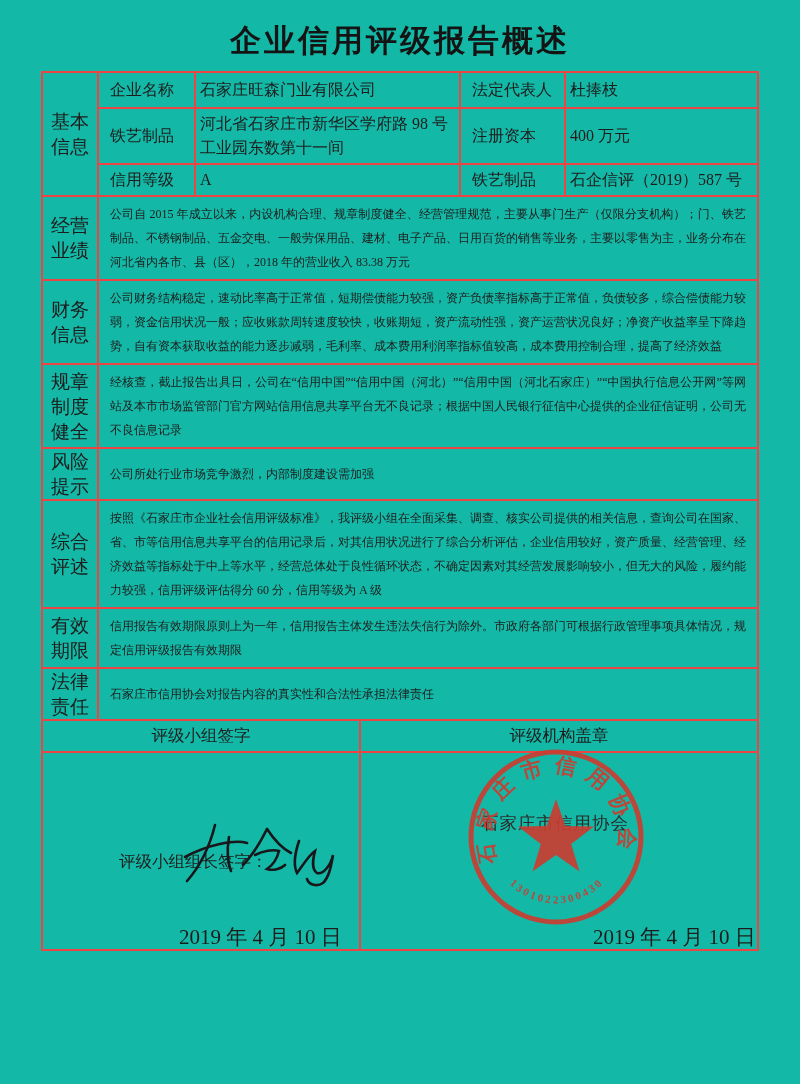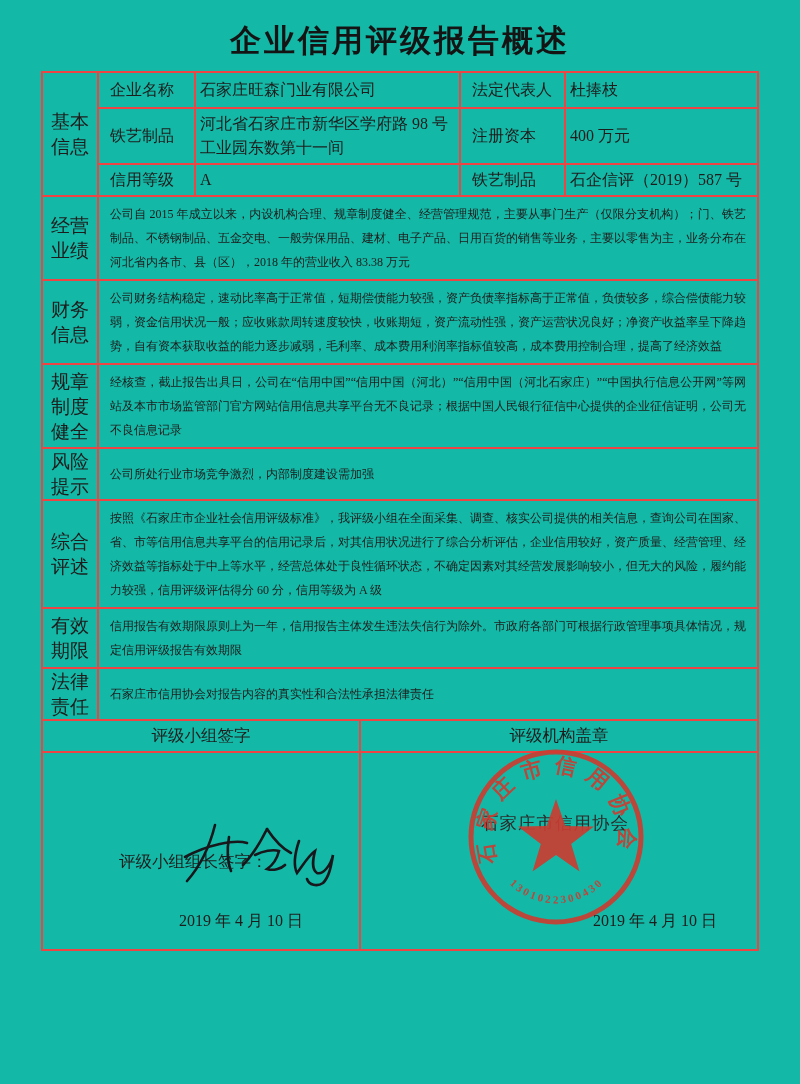--- a/index.html
+++ b/index.html
@@ -33,21 +33,21 @@
   tr.rb2 { height: 56px; }
   tr.rb3 { height: 32px; margin-top: 47px; }
   tr.r-risk { height: 48px; }
   tr.r-legal { height: 46px; padding-left: 46px; }
 
   .footer-table th { height: 32px; font-size: 16.5px; font-weight: 400; text-align: center; }
   .sig-cell { height: 198px; position: relative; vertical-align: top; }
 
   .sign-label { position: absolute; left: 76px; top: 50px; font-size: 16.5px; white-space: nowrap; margin-top: 48px; }
   .signature { position: absolute; left: 138px; top: 62px; }
-  .date { position: absolute; font-size: 16px; white-space: nowrap; }
+  .date { position: absolute; font-size: 21px; white-space: nowrap; margin-top: 12px; }
   .left-date  { left: 136px; top: 158px; }
   .right-date { left: 232px; top: 158px; }
 
   .agency-name {
     position: absolute; left: 120px; top: 58px;
     font-size: 17.5px; letter-spacing: 1px; color: #2b2b2b; white-space: nowrap;
   }
   .seal { position: absolute; left: 100px; top: -11px; opacity: 0.9; }
   .seal .ring { font-size: 21px; font-weight: 700; letter-spacing: 10px; fill: #ce3b30; }
   .seal .num  { font-size: 11px; font-weight: 700; letter-spacing: 2.6px; fill: #ce3b30; }

